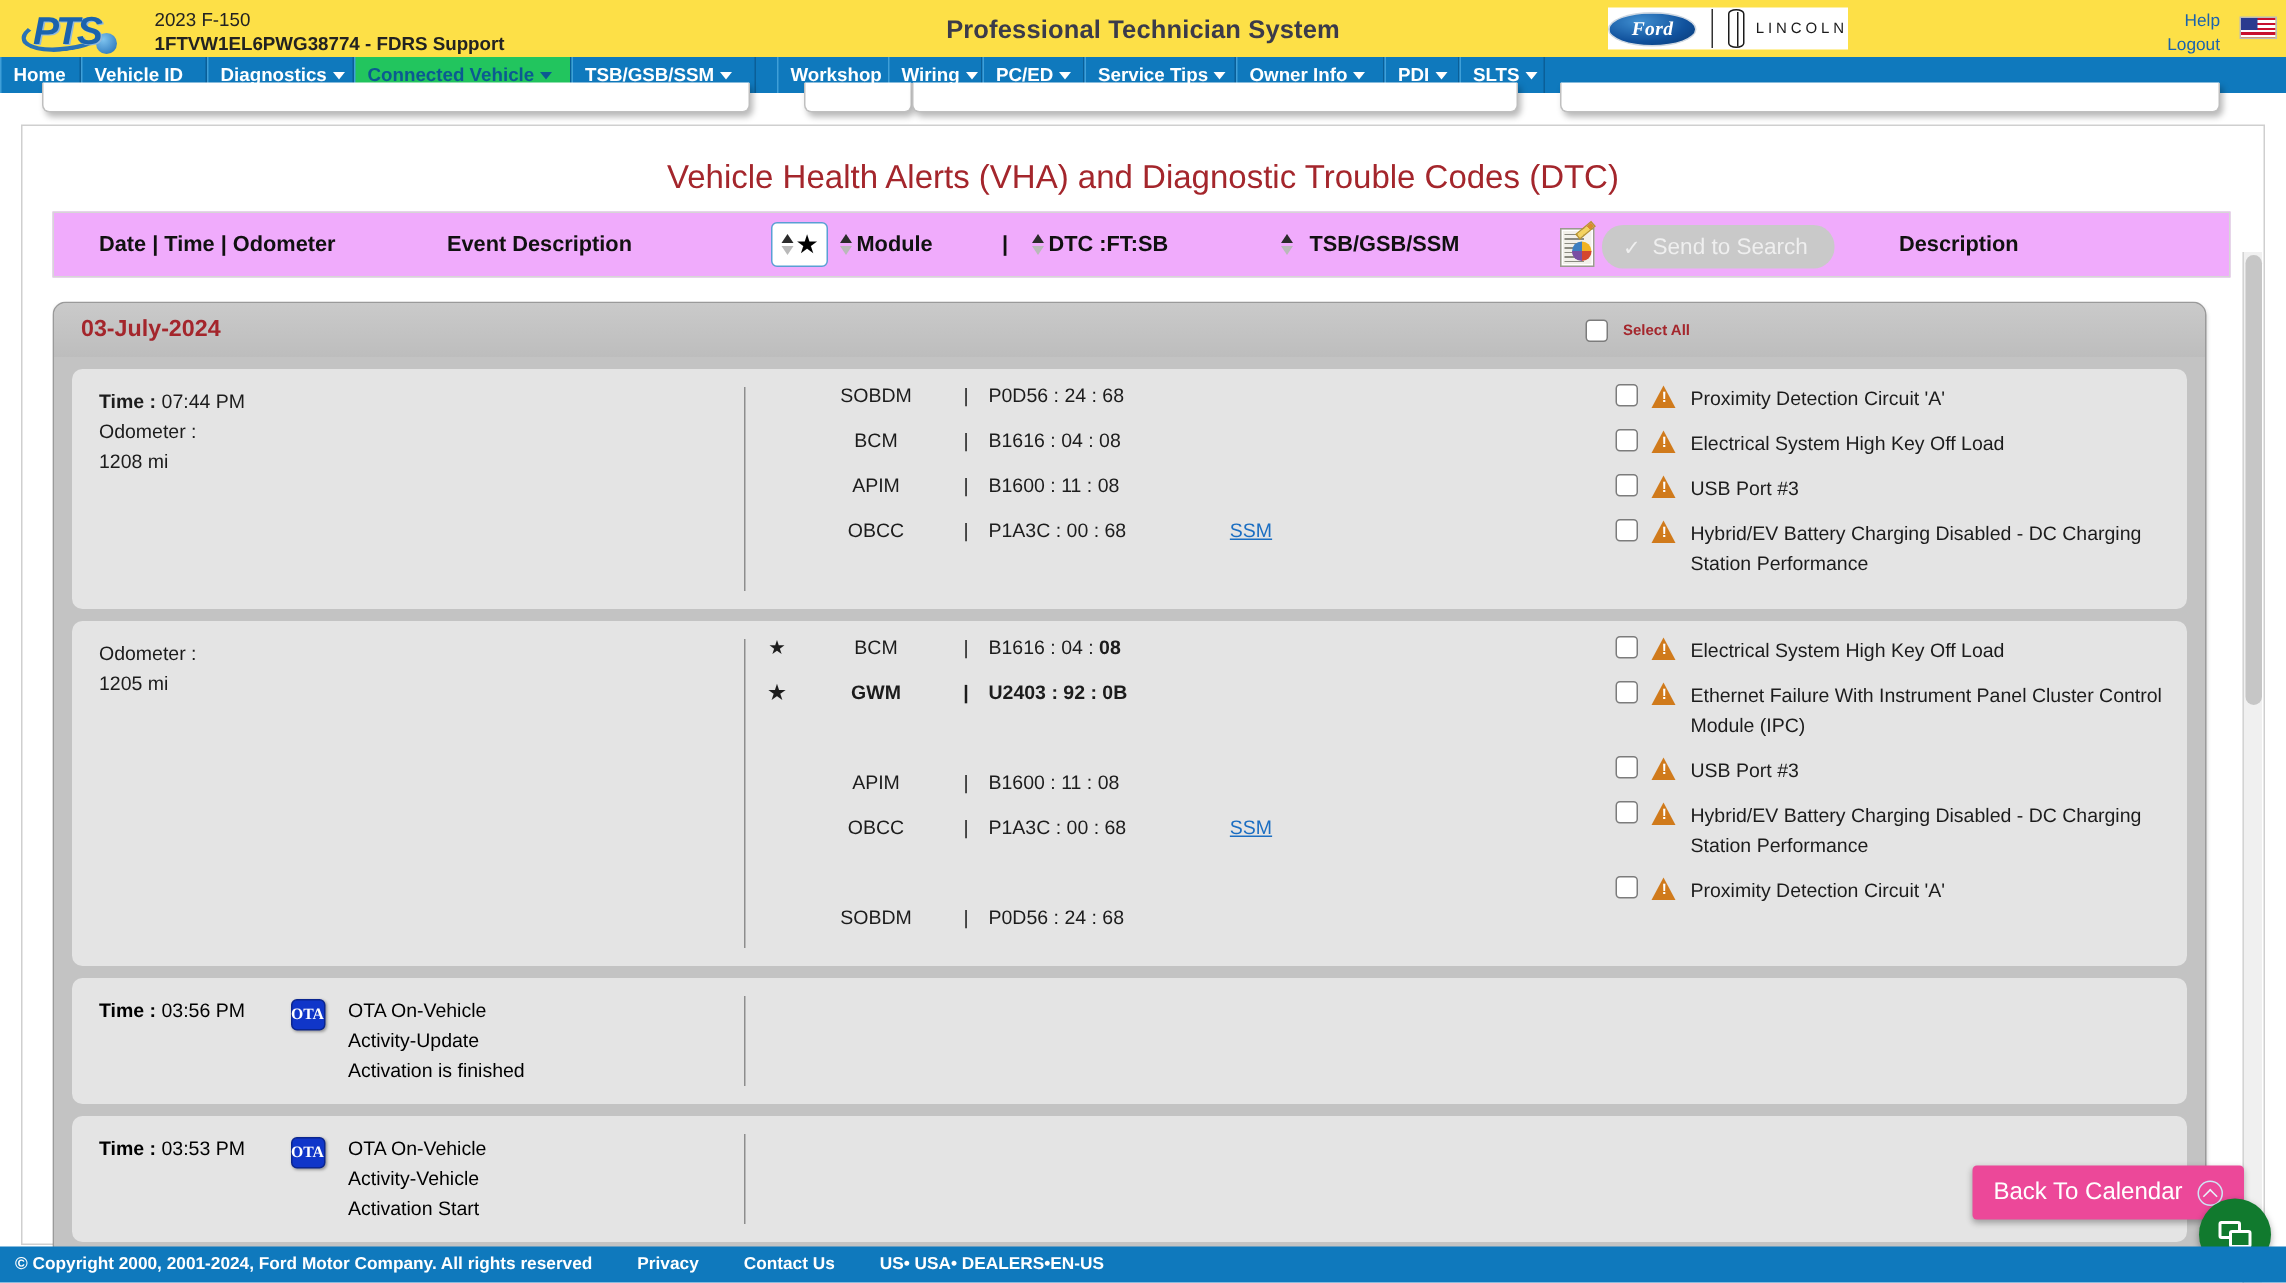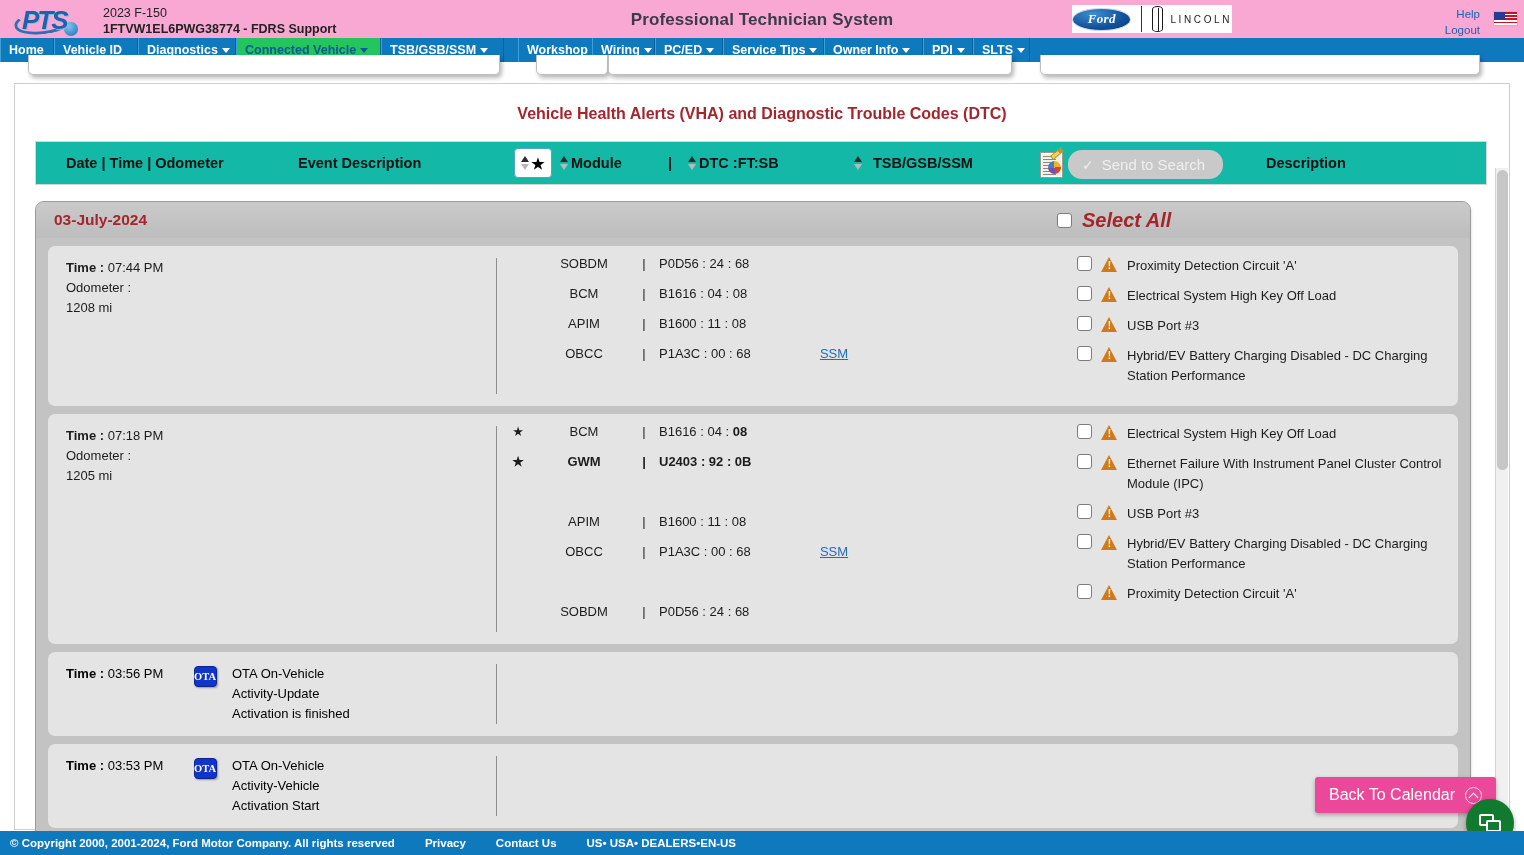--- a/index.html
+++ b/index.html
@@ -7,21 +7,21 @@
     margin: 0; padding: 0;
     width: 1524px; height: 855px;
     overflow: hidden;
     background: #ffffff;
     font-family: "Liberation Sans", sans-serif;
   }
 
   
   .topbar {
     position: absolute; top: 0; left: 0; width: 1524px; height: 38px;
-    background: #f9a8d4;
+    background: #fde047;
   }
   .logo-box {
     position: absolute; left: 8px; top: 4px; width: 80px; height: 32px;
     overflow: hidden;
   }
   .pts-logo {
     font-family: "Liberation Sans", sans-serif;
     font-weight: bold; font-style: italic;
     font-size: 26px; letter-spacing: -2px;
     color: #1b63ad;
@@ -120,27 +120,27 @@
     box-shadow: 2px 3px 4px rgba(0,0,0,.28);
   }
 
   
   .content-panel {
     position: absolute; top: 83px; left: 14px; width: 1496px; height: 747px;
     background: #ffffff; border: 1px solid #cfcfcf;
   }
   .page-title {
     margin-top: 21px; text-align: center;
-    font-size: 16px; font-weight: bold; color: #a4262c;
+    font-size: 22px; font-weight: normal; color: #a4262c;
   }
 
   
   .col-header {
     position: absolute; top: 57px; left: 20px; width: 1452px; height: 44px;
-    background: #14b8a6; border: 1px solid #d6d6d6;
+    background: #f0abfc; border: 1px solid #d6d6d6;
     display: flex; align-items: center;
     font-size: 14.5px; font-weight: bold; color: #111;
   }
   .ch-date { position: absolute; left: 30px; }
   .ch-event { position: absolute; left: 262px; }
   .star-box {
     position: absolute; left: 478px; top: 6px; width: 38px; height: 30px;
     border: 1.6px solid #5a9fd4; border-radius: 4px;
     display: flex; align-items: center; justify-content: center; gap: 1px;
     cursor: pointer; background: #fff;
@@ -205,21 +205,21 @@
     height: 36px; display: flex; align-items: center;
     padding: 0 0 0 18px;
     background: linear-gradient(to bottom, #cacaca, #bdbdbd);
     border-radius: 8px 8px 0 0;
   }
   .group-date { font-size: 15.5px; font-weight: bold; color: #a4262c; }
   .select-all-wrap {
     position: absolute; left: 1022px;
     display: flex; align-items: center; gap: 10px;
   }
-  .select-all-label { font-size: 20px; font-weight: bold; color: #a4262c; font-style: italic; }
+  .select-all-label { font-size: 10px; font-weight: bold; color: #a4262c; }
   .cb {
     width: 15px; height: 15px; background: #fff;
     border: 1.4px solid #7c7c7c; border-radius: 3px;
     display: inline-block; cursor: pointer; flex: none;
   }
 
   .event-row {
     position: relative;
     margin: 8px 12px 0 12px;
     background: #e4e4e4;
@@ -536,21 +536,20 @@
               </div>
               <div class="desc-line">
                 <span class="cb"></span>
                 <span class="warn"></span>
                 <span class="txt">Hybrid/EV Battery Charging Disabled - DC Charging Station Performance</span>
               </div>
             </div>
           </div>
           <div class="event-row">
             <div class="col-left">
-              <div><span class="tlabel">Time :</span> <span>07:18 PM</span></div>
               <div>Odometer :</div>
               <div>1205 mi</div>
             </div>
             <div class="vdivider"></div>
             <div class="col-codes">
               <div class="code-line">
                 <span class="star">★</span>
                 <span class="mod">BCM</span>
                 <span class="sep">|</span>
                 <span class="dtc">B1616 :  04  : <b>08</b></span>

